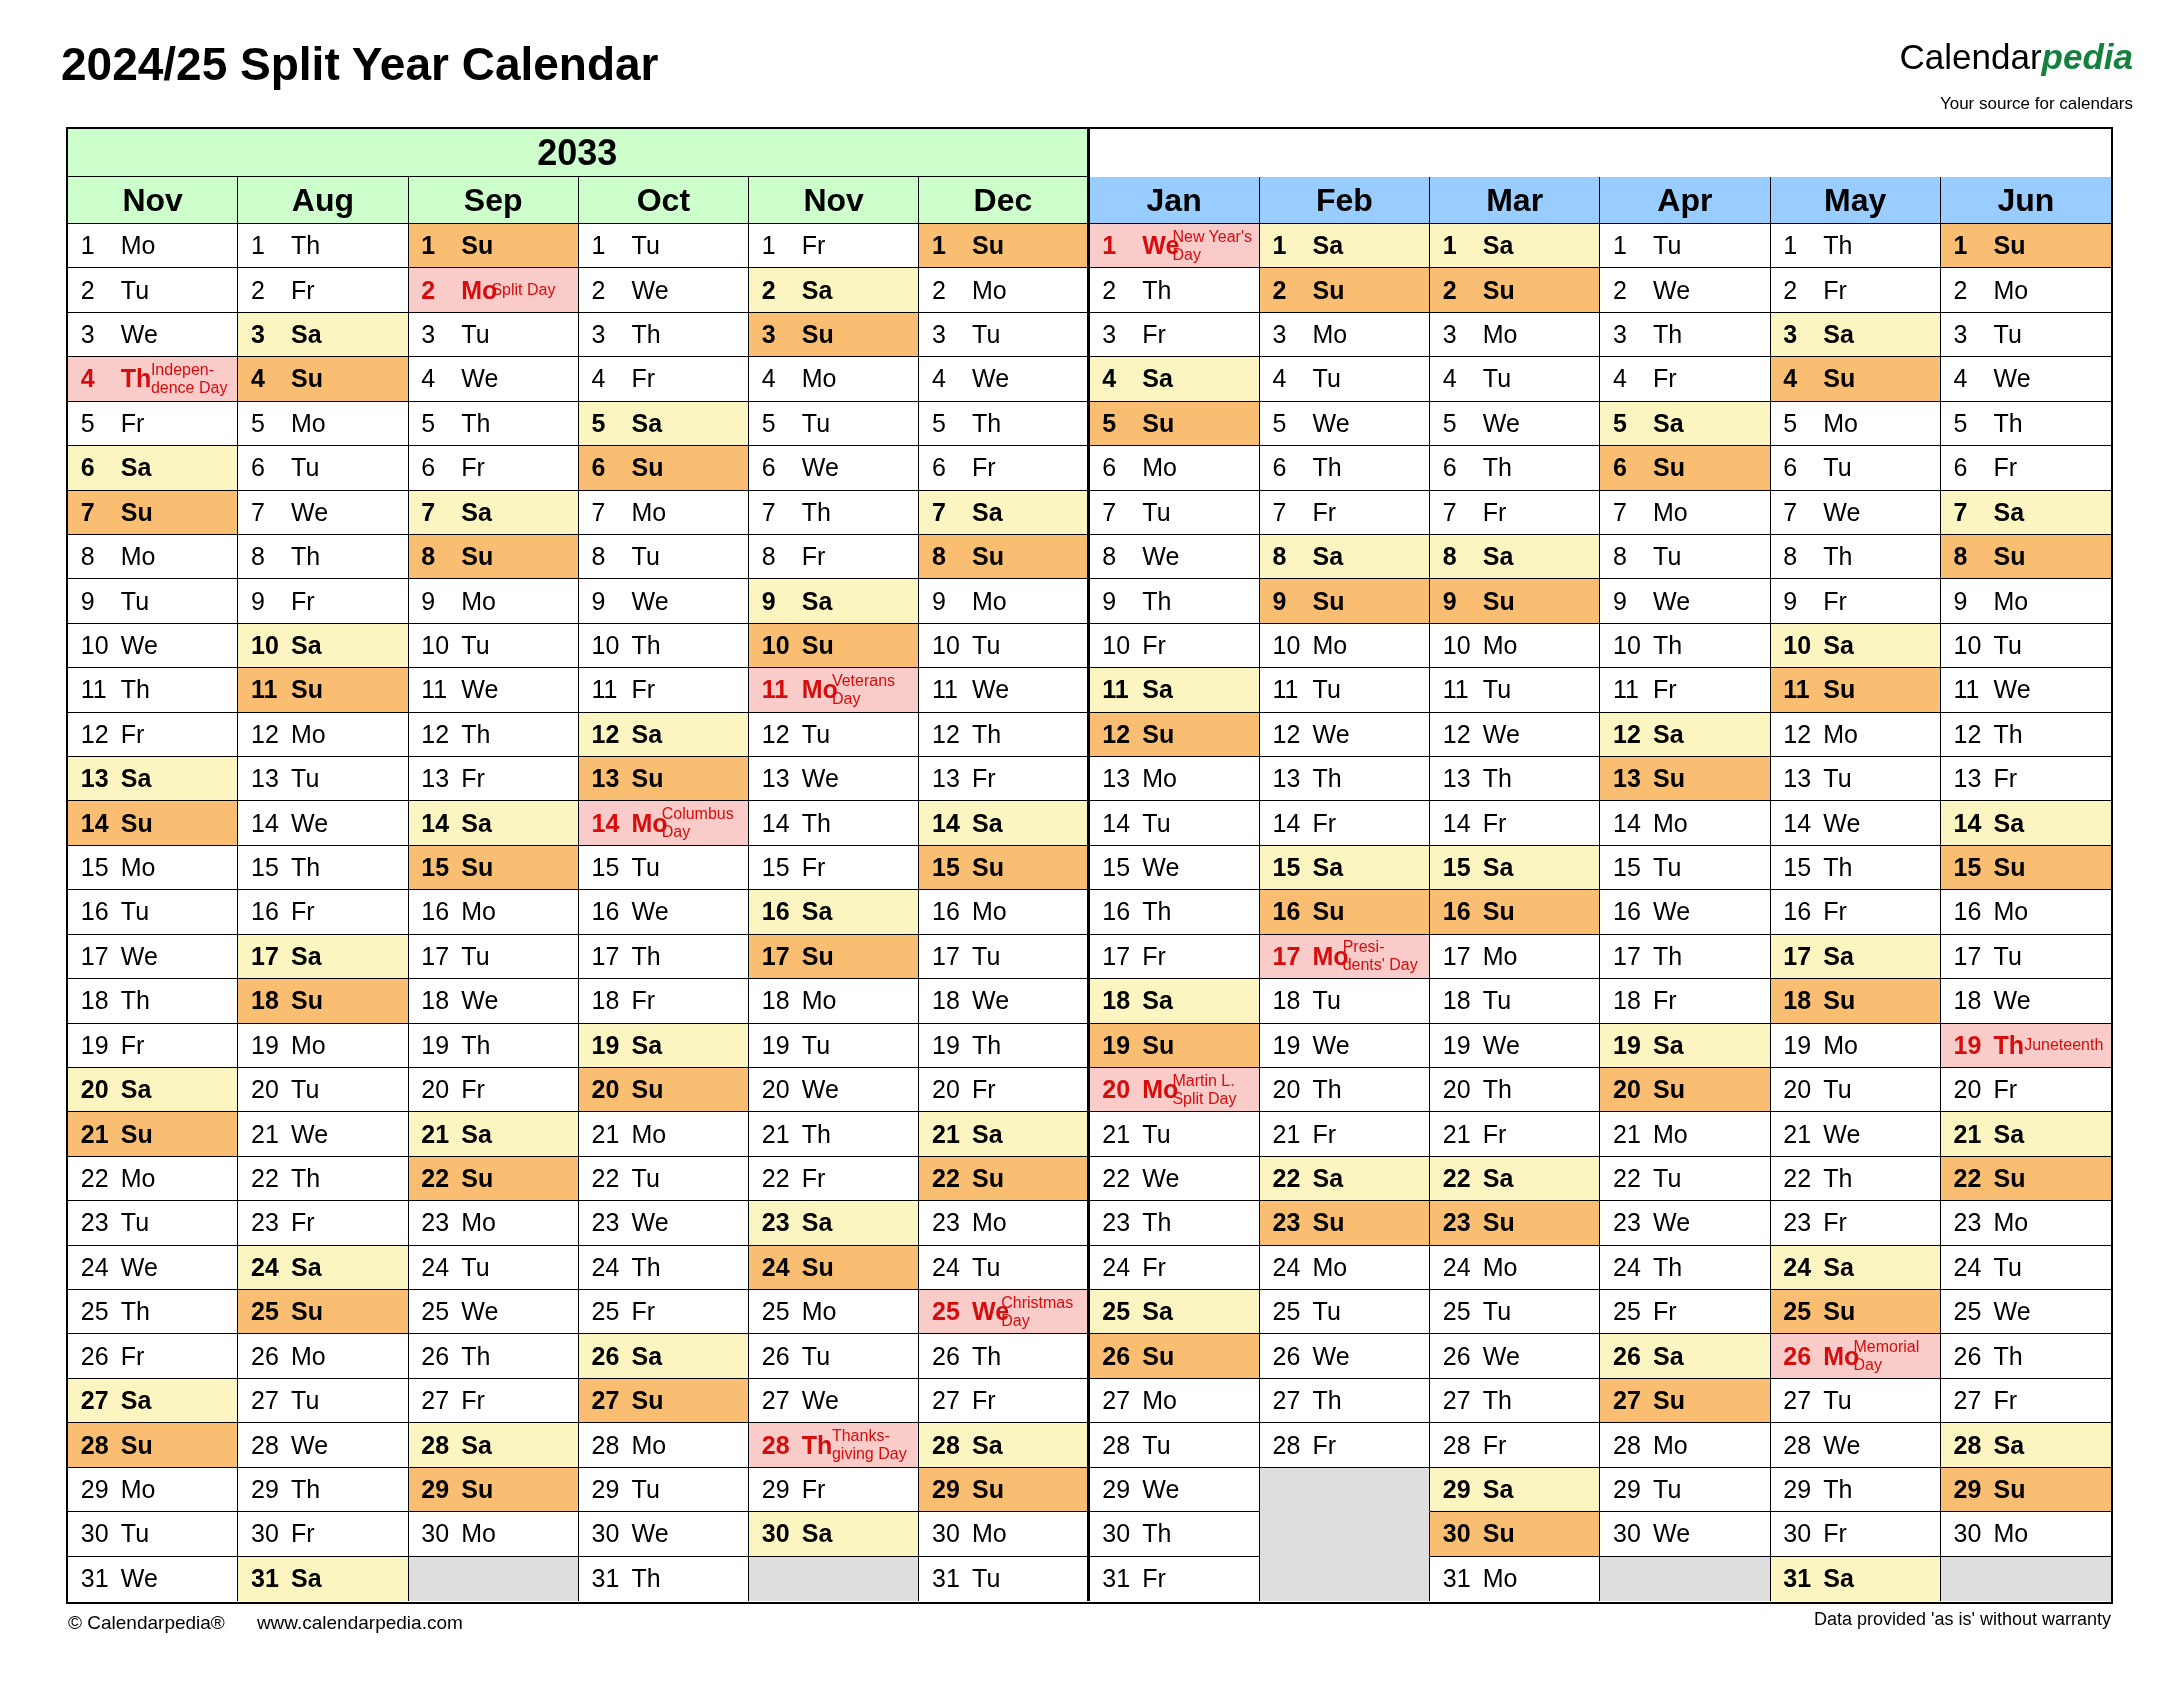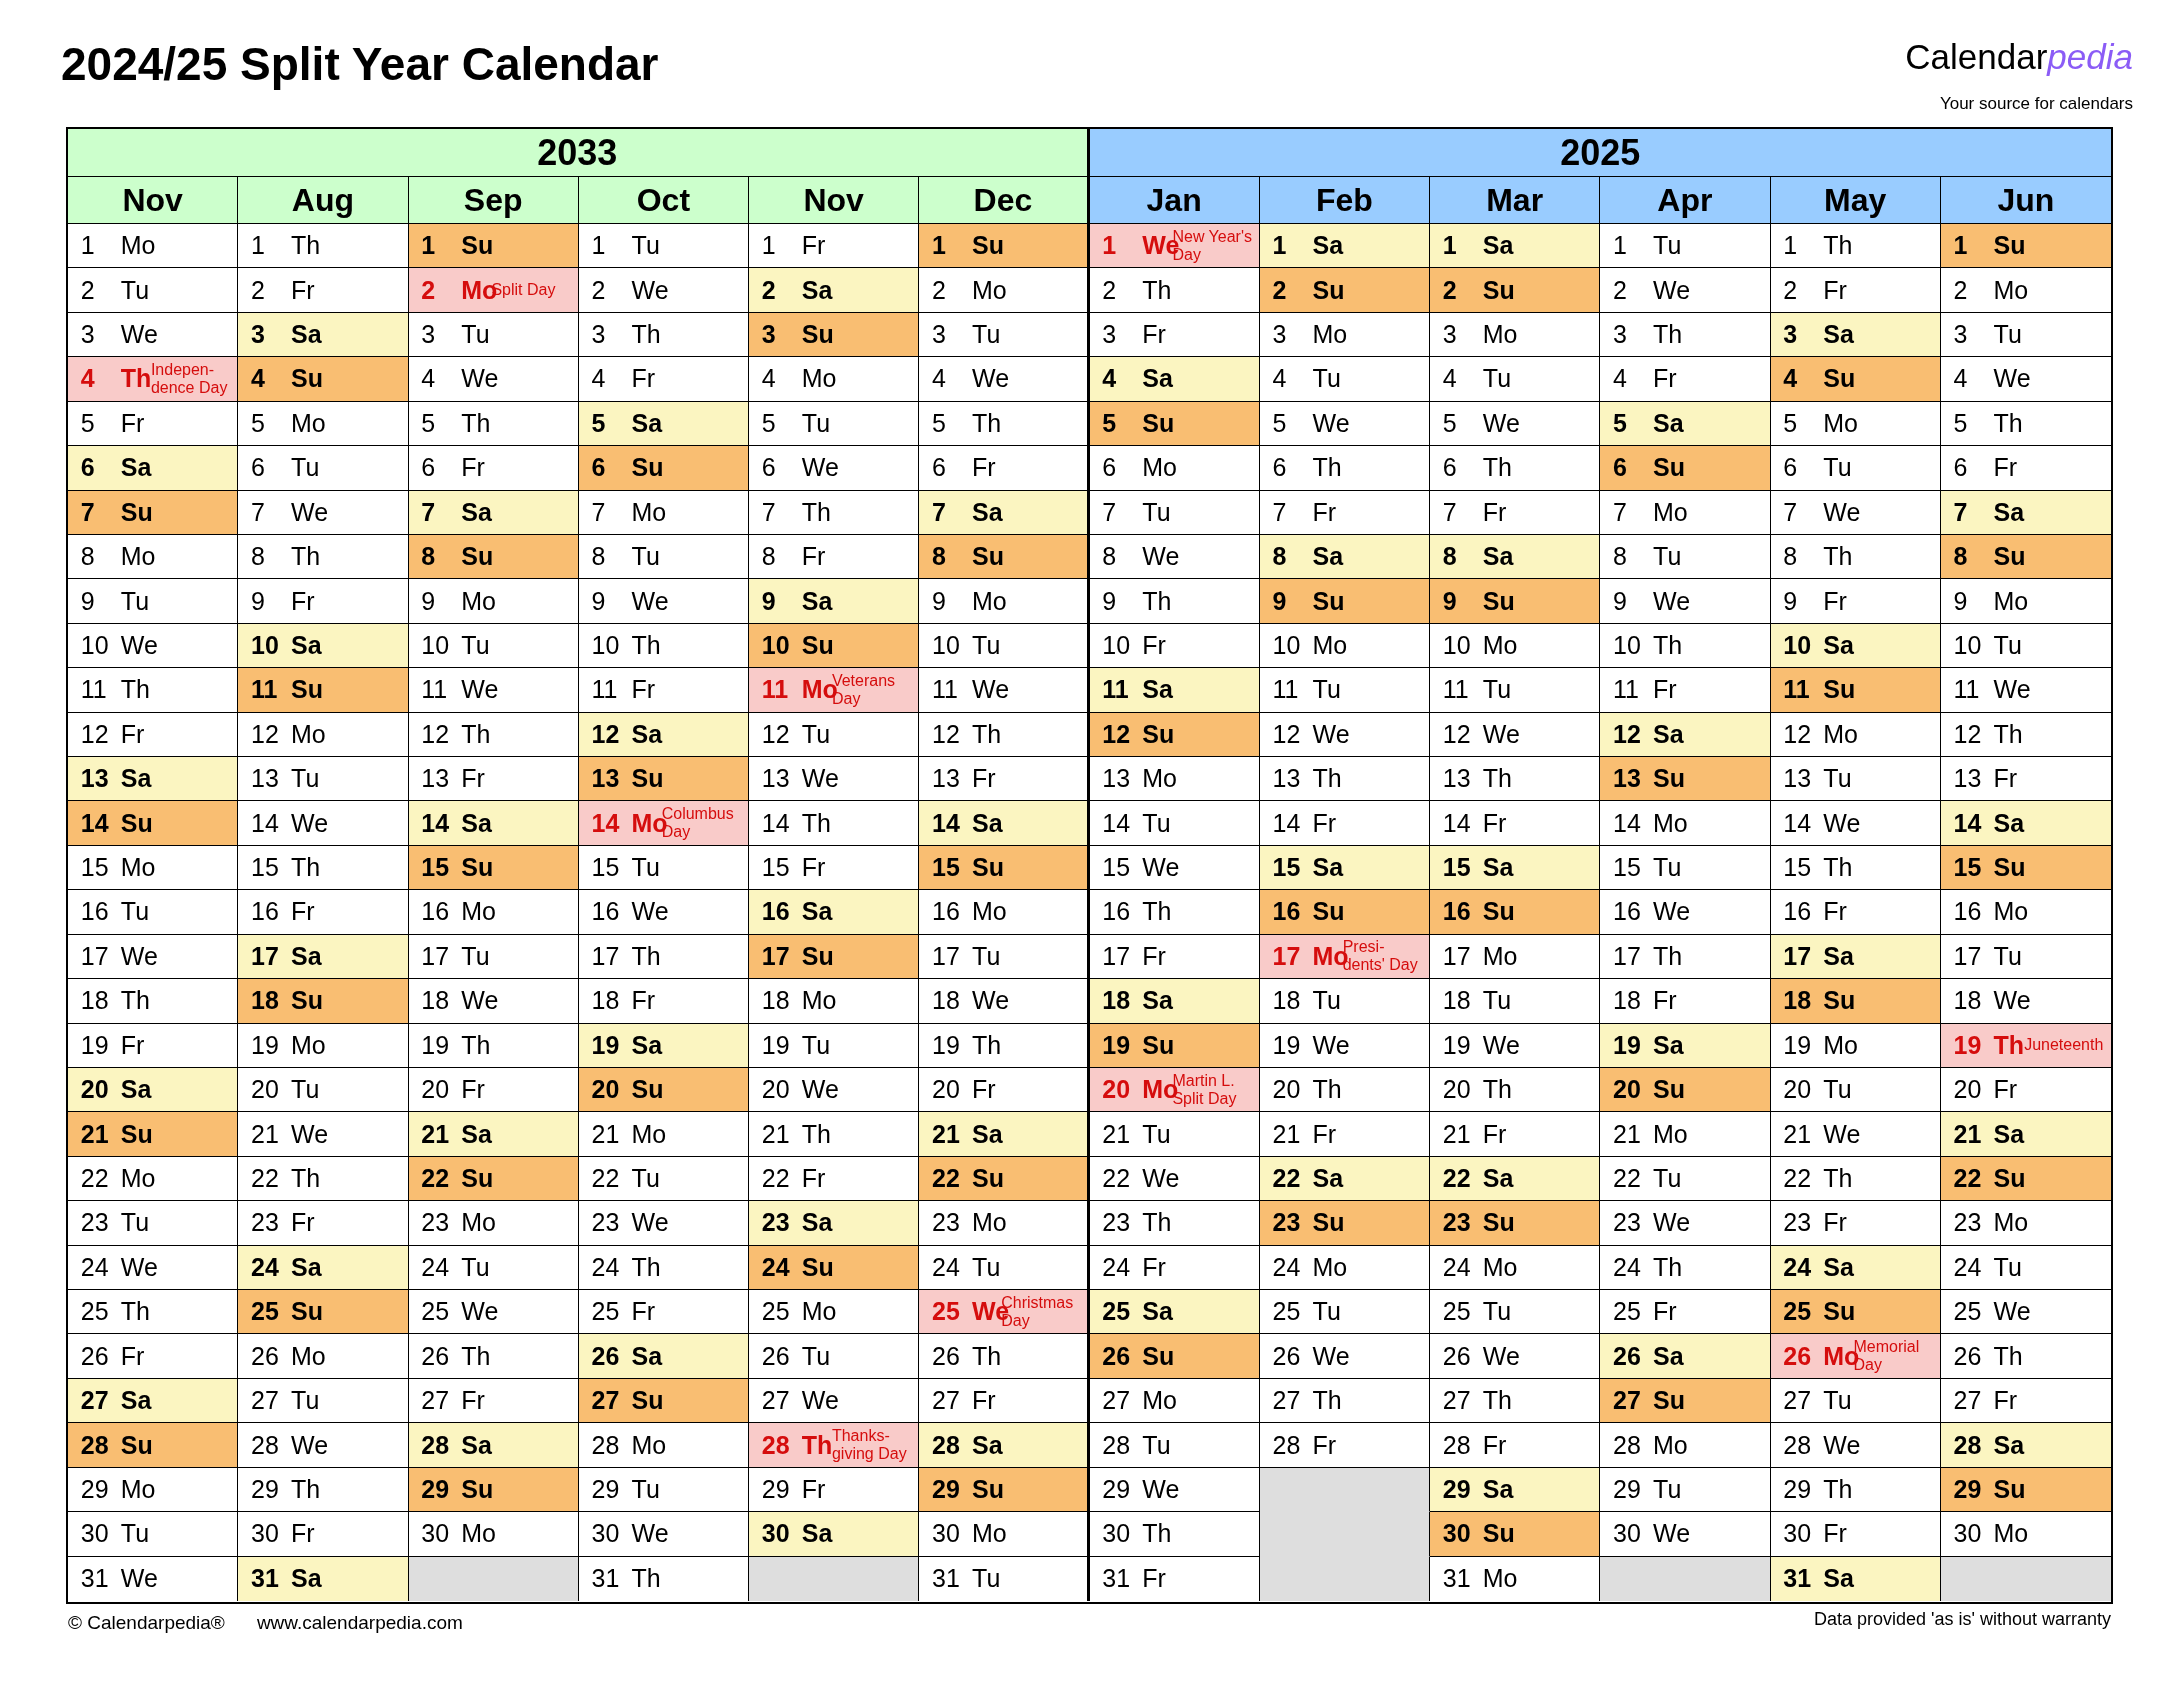--- a/index.html
+++ b/index.html
@@ -10,21 +10,21 @@
   :root{
     --green:#ccffcc; --blue:#99ccff; --sat:#fbf5c1; --sun:#f9be72;
     --pink:#f9cbc9; --red:#d50d0d; --gray:#dedede; --line:#000;
   }
   .page-title{
     position:absolute;left:61px;top:37px;font-size:46px;font-weight:bold;
     letter-spacing:0px;white-space:nowrap;
   }
   .logo{position:absolute;right:48px;top:39px;text-align:right;}
   .logo .brand{font-size:35px;line-height:36px;white-space:nowrap;}
-  .logo .brand .suffix{color:#8b5cf6;font-weight:normal;font-style:italic;}
+  .logo .brand .suffix{color:#15803d;font-weight:bold;font-style:italic;}
   .logo .tagline{font-size:17px;margin-top:19px;}
 
   .calendar{
     position:absolute;left:66px;top:127px;width:2047px;height:1477px;
     border:2.6px solid var(--line);box-sizing:border-box;background:#fff;
   }
   .year-row{display:grid;grid-template-columns:1fr 1fr;height:48px;}
   .year-cell{
     display:flex;align-items:center;justify-content:center;
     font-size:36px;font-weight:bold;border-bottom:1.7px solid var(--line);
@@ -82,21 +82,20 @@
 <div class="page-title">2024/25 Split Year Calendar</div>
 
 <div class="logo">
   <div class="brand"><span class="prefix">Calendar</span><span class="suffix">pedia</span></div>
   <div class="tagline">Your source for calendars</div>
 </div>
 
 <div class="calendar">
   <div class="year-row">
     <div class="year-cell y0">2033</div>
-    <div class="year-cell y1">2025</div>
   </div>
   <div class="month-row" id="month-row">
       <div class="mcell y2024">Nov</div>
       <div class="mcell y2024">Aug</div>
       <div class="mcell y2024">Sep</div>
       <div class="mcell y2024">Oct</div>
       <div class="mcell y2024">Nov</div>
       <div class="mcell y2024 thick">Dec</div>
       <div class="mcell y2025">Jan</div>
       <div class="mcell y2025">Feb</div>

